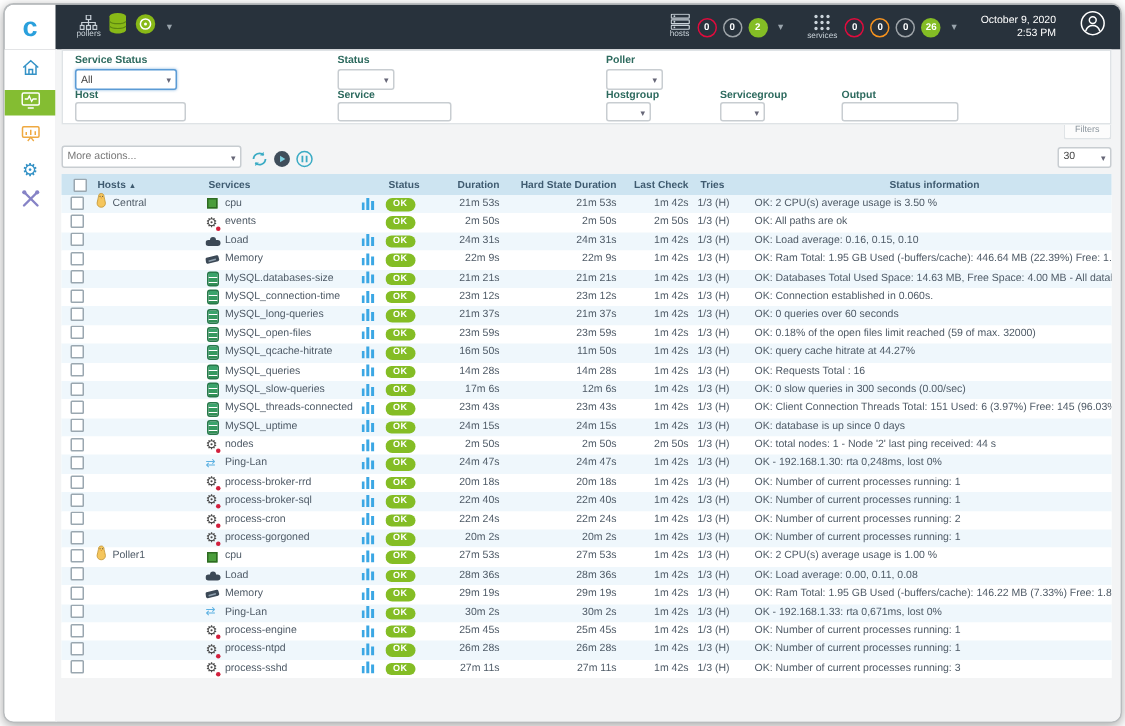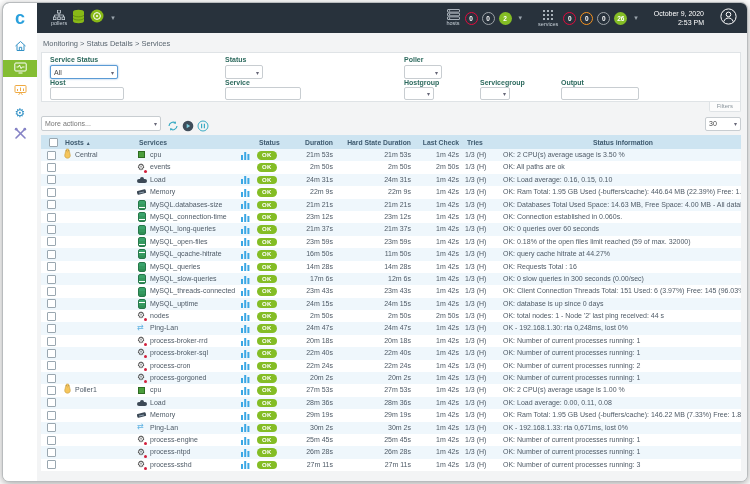--- a/index.html
+++ b/index.html
@@ -226,21 +226,20 @@
           <path d="M2 2 L11 11" stroke="#8683c6" stroke-width="1.6" stroke-linecap="round"></path>
           <path d="M11 2 L2 11" stroke="#8683c6" stroke-width="1.6" stroke-linecap="round"></path>
           <circle cx="2.2" cy="2.2" r="1.4" fill="#8683c6"></circle>
           <circle cx="10.8" cy="2.2" r="1.4" fill="#8683c6"></circle>
         </svg>
       </span>
     </div>
   </div>
 
   <div class="main">
-    <div class="breadcrumb">Monitoring &gt; Status Details &gt; Services</div>
 
     <div class="fpanel">
       <span class="flabel" style="left:8px;top:3px;">Service Status</span>
       <div class="sel focused" style="left:8px;top:12px;width:68px;">
         <span>All</span>
         <span class="sel-arrow">▾</span>
       </div>
 
       <span class="flabel" style="left:183px;top:3px;">Status</span>
       <div class="sel" style="left:183px;top:12px;width:38px;">

